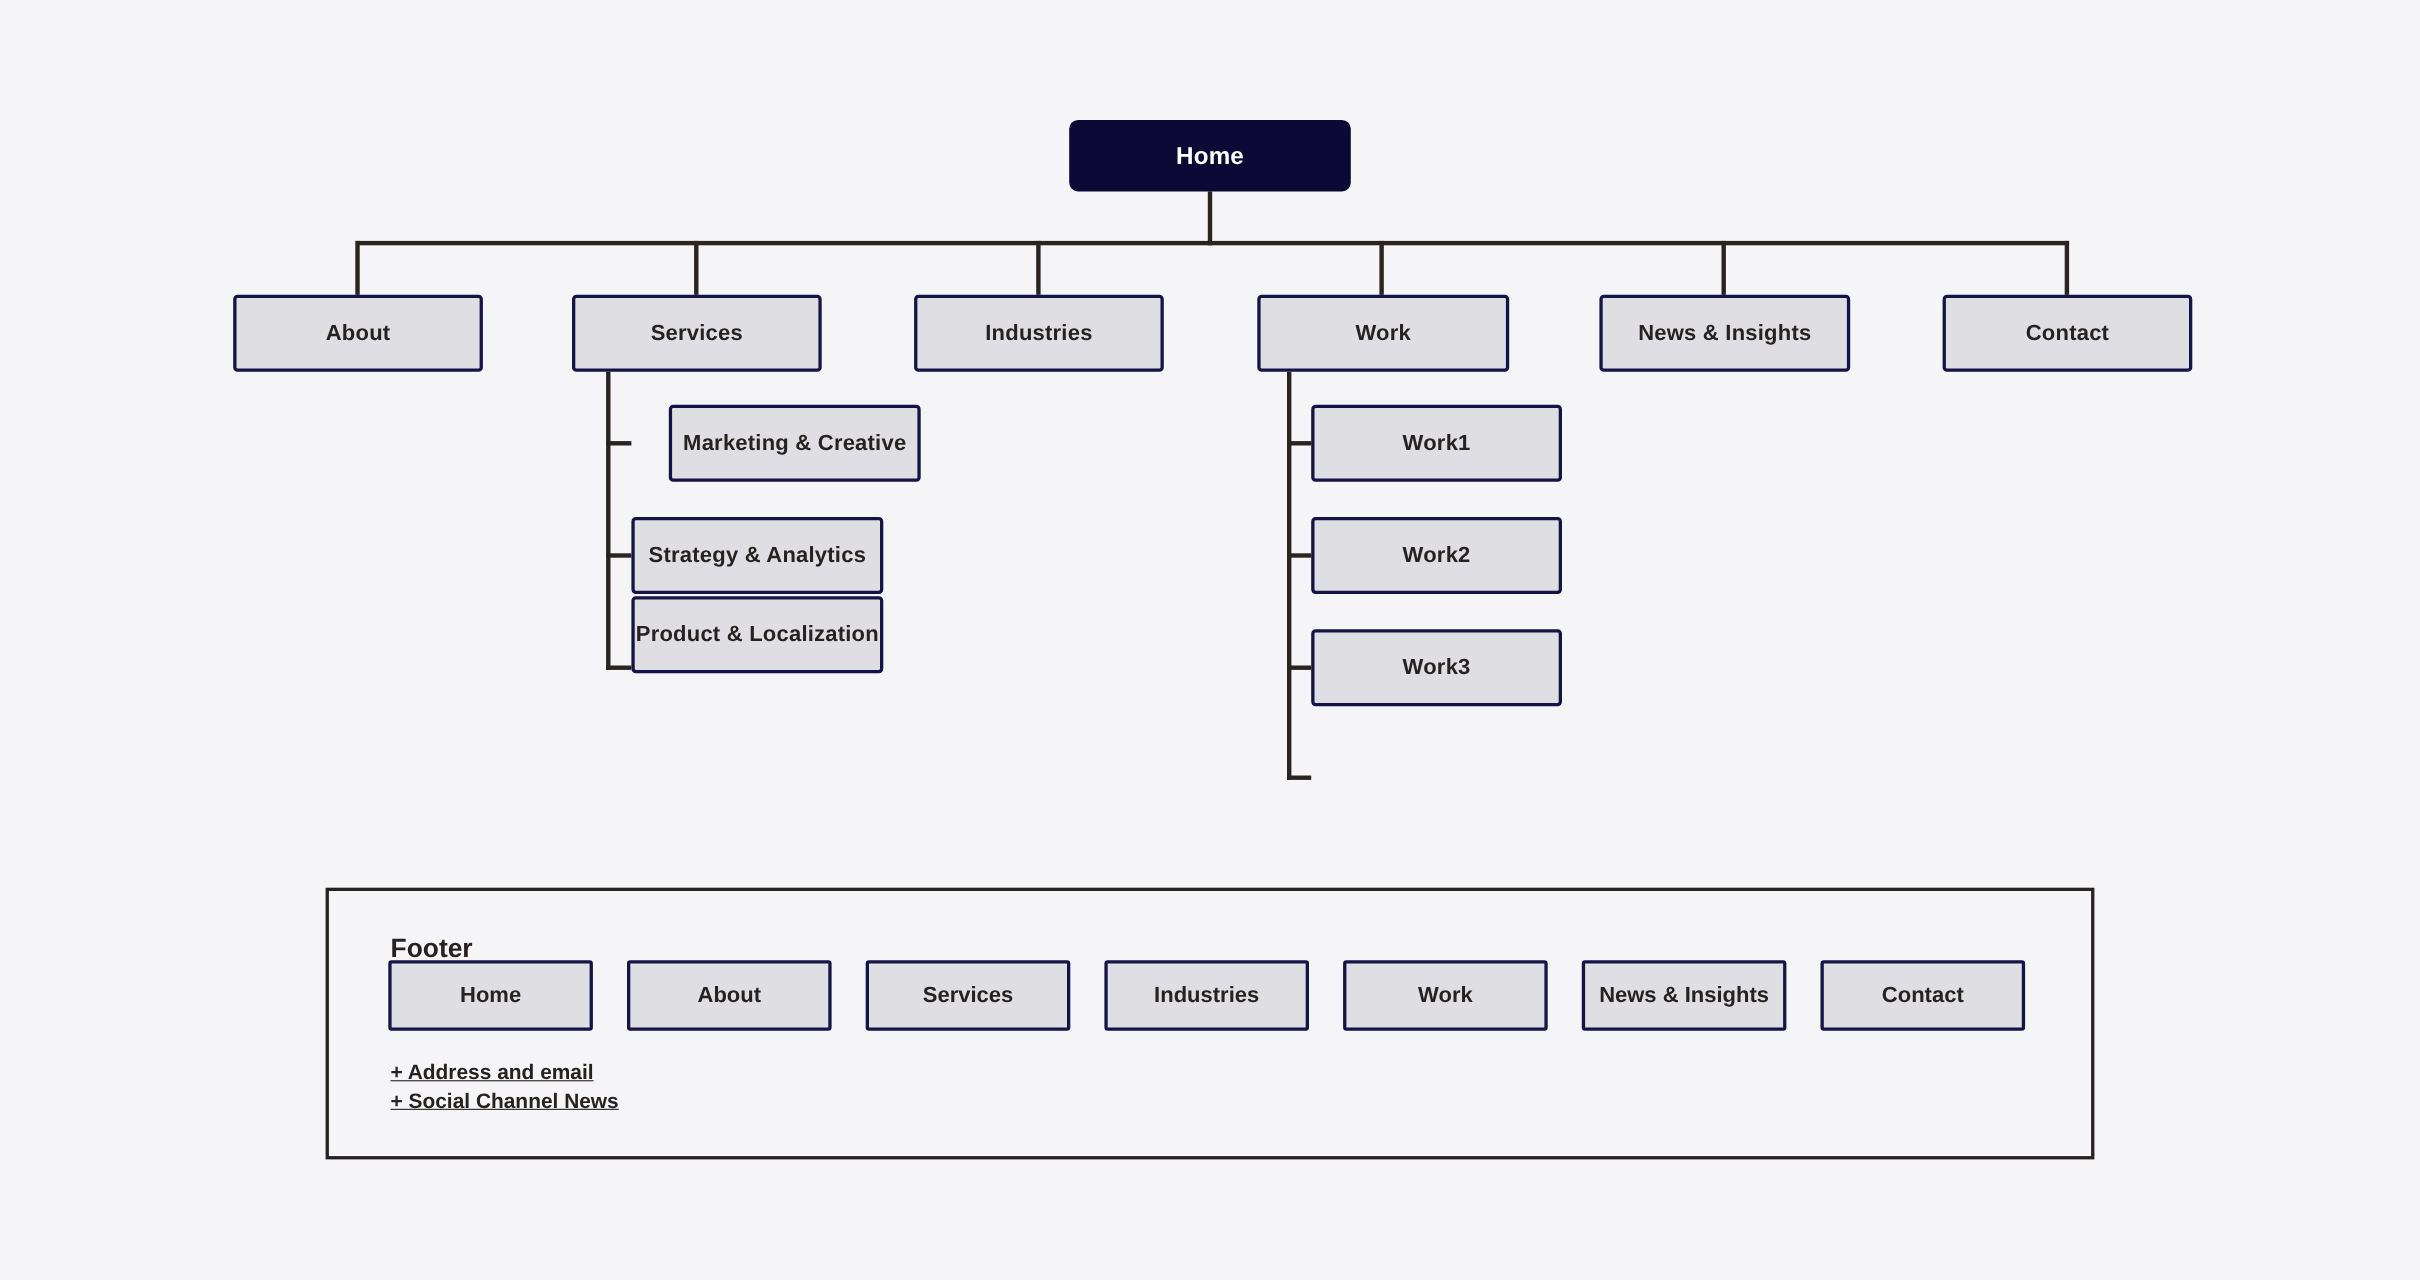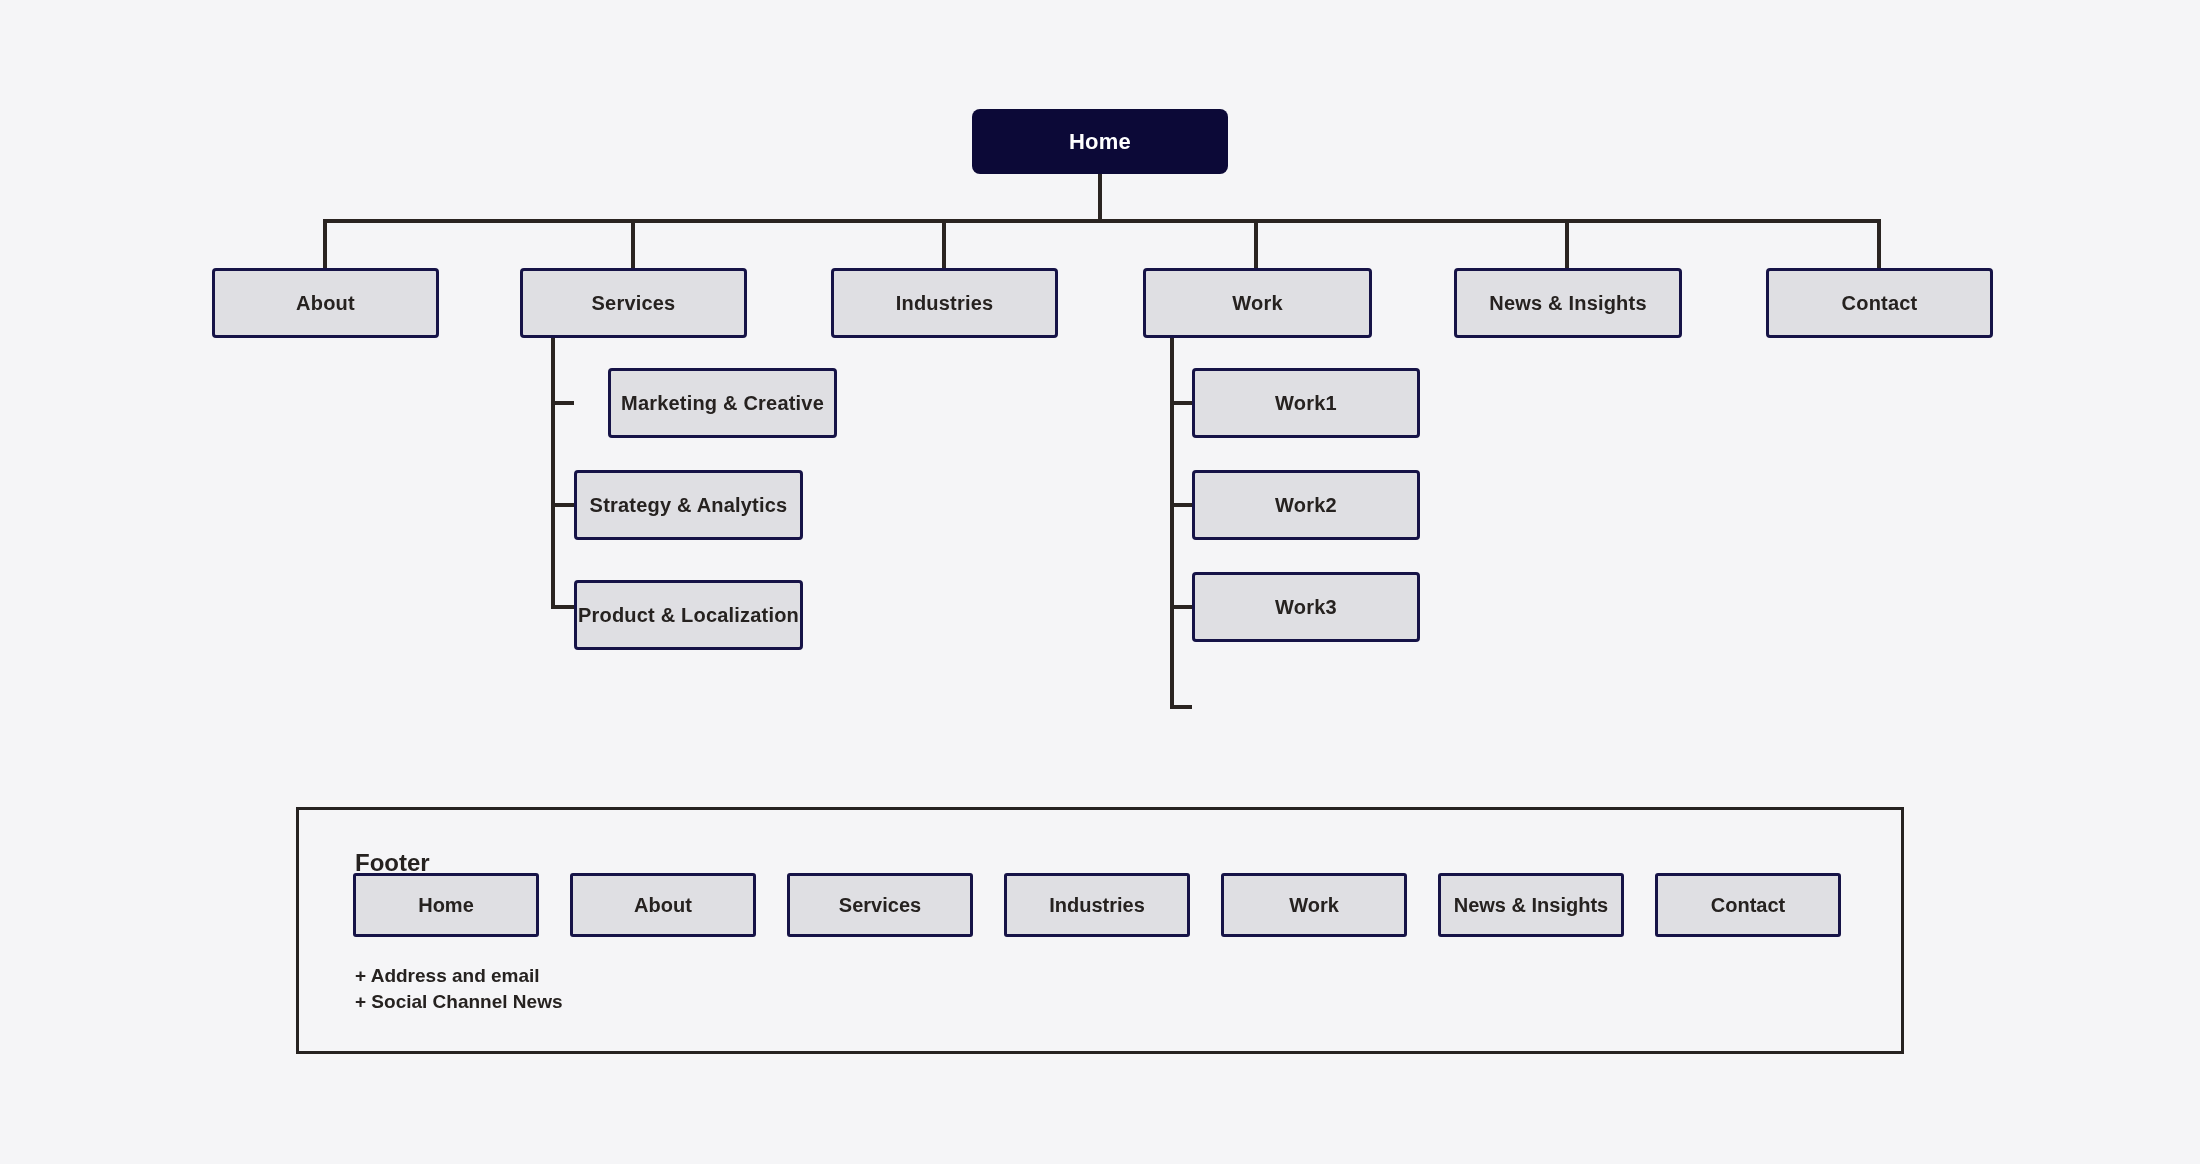--- a/index.html
+++ b/index.html
@@ -65,20 +65,21 @@
     font-weight: 700;
     font-size: 20px;
     white-space: nowrap;
   }
   .footer-notes {
     position: absolute;
     font-weight: 700;
     font-size: 19px;
     line-height: 26px;
     white-space: nowrap;
+    text-decoration: underline;
   }
 </style>
 </head>
 <body>
 
 <div class="canvas">
 
   <div class="node home" style="left:972px; top:109px; width:256px; height:65px;">Home</div>
 
   <div class="line" style="left:1098px; top:174px; width:4px; height:49px;"></div>
@@ -99,21 +100,21 @@
   <div class="node" style="left:1454px; top:268px; width:228px; height:70px;">News &amp; Insights</div>
   <div class="node" style="left:1766px; top:268px; width:227px; height:70px;">Contact</div>
 
   <div class="line" style="left:551px; top:338px; width:4px; height:271px;"></div>
   <div class="line" style="left:551px; top:401px; width:23px; height:4px;"></div>
   <div class="line" style="left:551px; top:503px; width:23px; height:4px;"></div>
   <div class="line" style="left:551px; top:605px; width:23px; height:4px;"></div>
 
   <div class="node" style="left:608px; top:368px; width:229px; height:70px;">Marketing &amp; Creative</div>
   <div class="node" style="left:574px; top:470px; width:229px; height:70px;">Strategy &amp; Analytics</div>
-  <div class="node" style="left:574px; top:580px; width:229px; height:70px;">Product &amp; Localization</div>
+  <div class="node" style="left:574px; top:542px; width:229px; height:70px;">Product &amp; Localization</div>
 
   <div class="line" style="left:1170px; top:338px; width:4px; height:371px;"></div>
   <div class="line" style="left:1170px; top:401px; width:22px; height:4px;"></div>
   <div class="line" style="left:1170px; top:503px; width:22px; height:4px;"></div>
   <div class="line" style="left:1170px; top:605px; width:22px; height:4px;"></div>
   <div class="line" style="left:1170px; top:705px; width:22px; height:4px;"></div>
 
   <div class="node" style="left:1192px; top:368px; width:228px; height:70px;text-align:right;">Work1</div>
   <div class="node" style="left:1192px; top:470px; width:228px; height:70px;">Work2</div>
   <div class="node" style="left:1192px; top:572px; width:228px; height:70px;">Work3</div>

